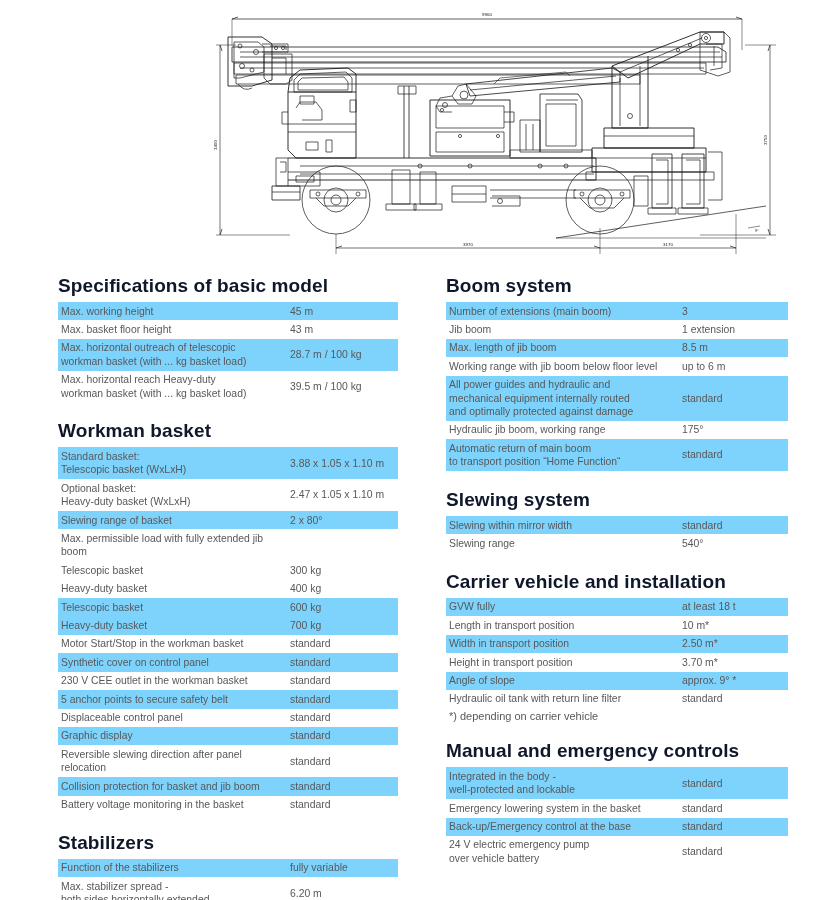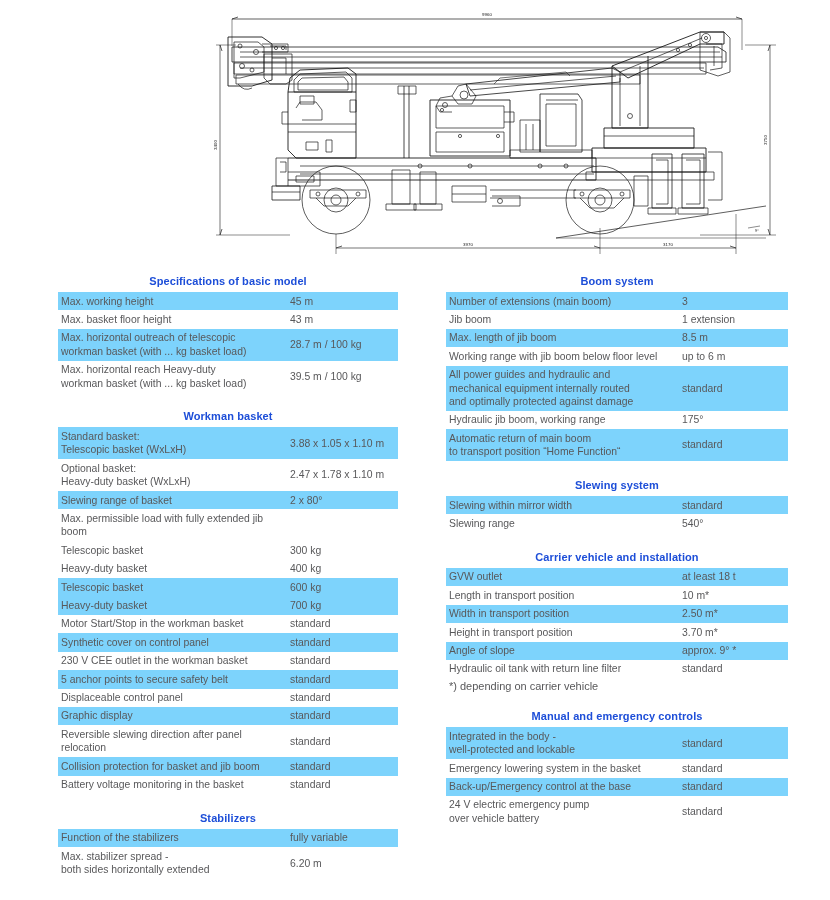--- a/index.html
+++ b/index.html
@@ -12,22 +12,22 @@
     position:absolute;left:0;top:0;width:830px;height:262px;
   }
   .drawing svg{display:block;}
   .cols{
     position:absolute;left:0;top:275px;width:830px;height:625px;
   }
   .col{position:absolute;top:0;}
   .col-left{left:58px;width:340px;}
   .col-right{left:430px;width:342px;margin-left:16px;}
   h2{
-    font-size:11px;font-weight:bold;color:#1d4ed8;
-    margin:0 0 5px 0;letter-spacing:0.1px;text-align:center;
+    font-size:19px;font-weight:bold;color:#0f172a;
+    margin:0 0 5px 0;letter-spacing:0.1px;
   }
   .sec{margin-bottom:18px;}
   table{border-collapse:collapse;width:100%;table-layout:fixed;}
   td{
     font-size:10.4px;line-height:13.4px;
     padding:2.5px 0 2.5px 3px;vertical-align:middle;
     color:#58585a;
   }
   tr.sh td{background:#7dd3fc;}
   tr.wh td{background:#ffffff;}
@@ -256,21 +256,21 @@
     <div class="sec">
       <h2>Workman basket</h2>
       <table>
           <tbody>
             <tr class="sh">
               <td class="lbl">Standard basket:<br>Telescopic basket (WxLxH)</td>
               <td class="val">3.88 x 1.05 x 1.10 m</td>
             </tr>
             <tr class="wh">
               <td class="lbl">Optional basket:<br>Heavy-duty basket (WxLxH)</td>
-              <td class="val">2.47 x 1.78 x 1.10 m</td>
+              <td class="val">2.47 x 1.05 x 1.10 m</td>
             </tr>
             <tr class="sh">
               <td class="lbl">Slewing range of basket</td>
               <td class="val">2 x 80°</td>
             </tr>
             <tr class="wh">
               <td class="lbl">Max. permissible load with fully extended jib boom</td>
               <td class="val"></td>
             </tr>
             <tr class="wh">
@@ -399,21 +399,21 @@
             </tr>
           </tbody>
         </table>
     </div>
 
     <div class="sec">
       <h2>Carrier vehicle and installation</h2>
       <table>
           <tbody>
             <tr class="sh">
-              <td class="lbl">GVW outlet</td>
+              <td class="lbl">GVW fully</td>
               <td class="val">at least 18 t</td>
             </tr>
             <tr class="wh">
               <td class="lbl">Length in transport position</td>
               <td class="val">10 m*</td>
             </tr>
             <tr class="sh">
               <td class="lbl">Width in transport position</td>
               <td class="val">2.50 m*</td>
             </tr>

